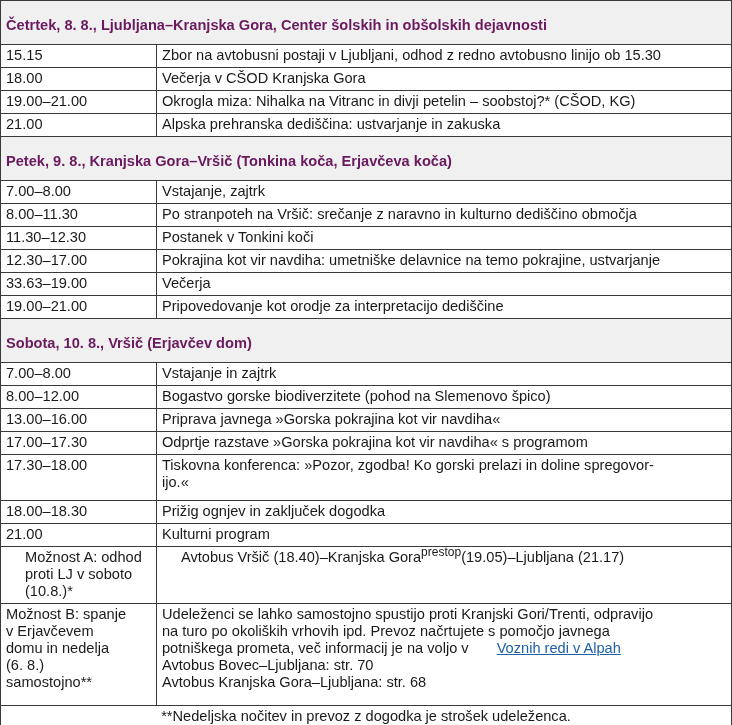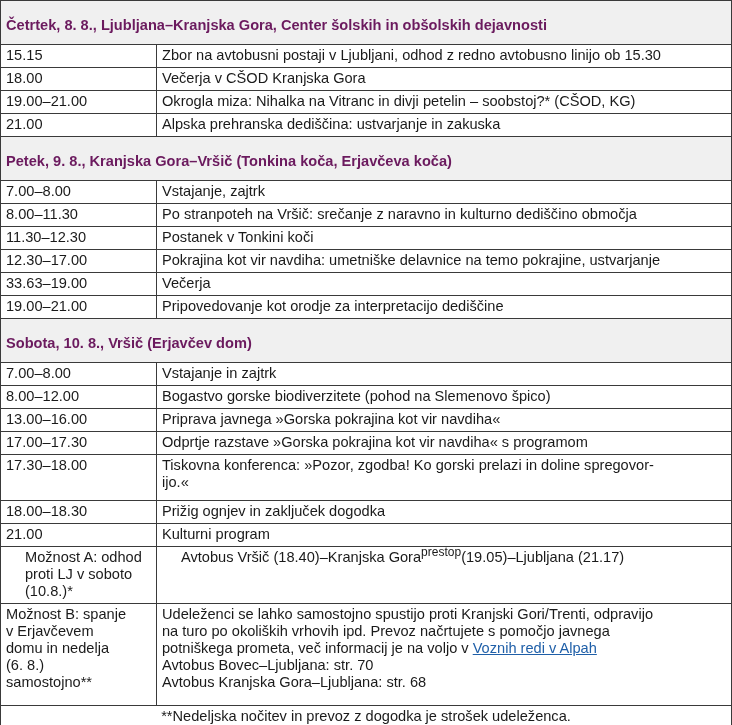--- a/index.html
+++ b/index.html
@@ -8,21 +8,21 @@
   table.sched td { border: 1.5px solid #3a3a3a; padding: 2px 5px 3px 5px; vertical-align: top; }
   col.c1 { width: 156px; }
   col.c2 { width: 575px; }
   tr.day td { background: #f0f0f0; color: #6b1a5e; font-weight: bold; height: 24px; padding-top: 16px; }
   tr.row td { height: 17px; }
   tr.tall2 td { height: 40px; }
   tr.optA td { height: 51px; padding-left: 24px; }
   tr.optB td { height: 96px; }
   tr.foot td { height: 19px; text-align: center; }
   .sup { font-size: 12px; vertical-align: super; line-height: 0; }
-  a.link { color: #1f5fa8; text-decoration: underline; }
+  a.link { color: #1f5fa8; text-decoration: underline; margin-left: 24px; }
   .line { display: block; }
 </style>
 </head>
 <body>
 
 <table class="sched">
   <colgroup>
       <col class="c1">
       <col class="c2">
     </colgroup>

